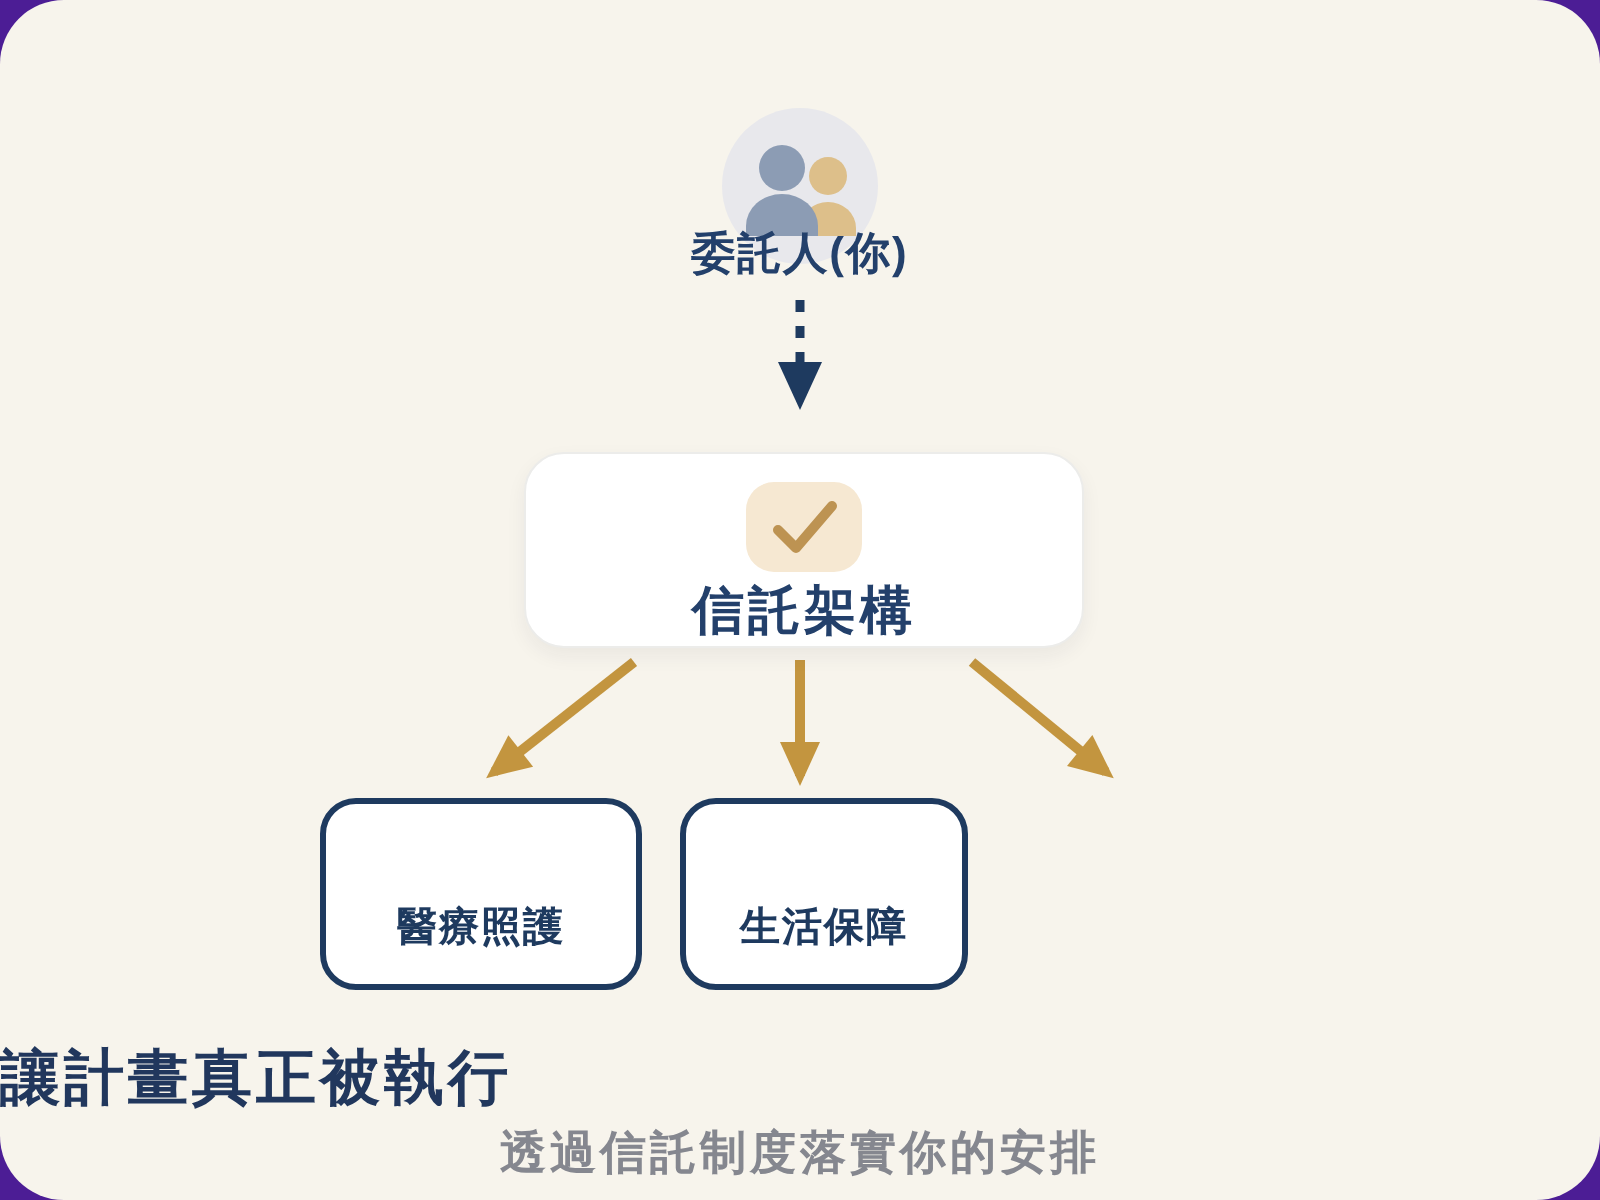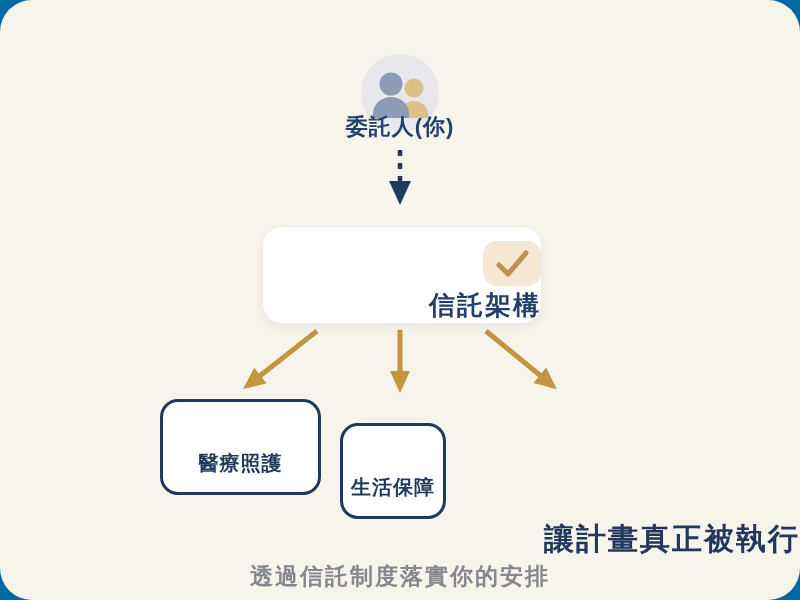--- a/index.html
+++ b/index.html
@@ -5,21 +5,21 @@
   html, body {
     margin: 0;
     padding: 0;
     background: #0a0c10;
     font-family: "Liberation Sans", "DejaVu Sans", sans-serif;
   }
   .stage {
     position: relative;
     width: 800px;
     height: 600px;
-    background: #0369a1;
+    background: #4c1d95;
   }
   .card {
     position: absolute;
     left: 0; top: 0;
     width: 800px;
     height: 600px;
     background: #f7f4ec;
     border-radius: 32px;
     overflow: hidden;
   }
@@ -50,21 +50,21 @@
   
   .trust-box {
     left: 262px; top: 226px;
     width: 278px; height: 96px;
     background: #ffffff;
     border: 1px solid #ececea;
     border-radius: 20px;
     box-shadow: 0 4px 10px rgba(30, 40, 60, 0.06);
     display: flex;
     flex-direction: column;
-    align-items: flex-end;
+    align-items: center;
     justify-content: flex-start;
   }
   .check-chip {
     margin-top: 14px;
     width: 58px; height: 50px;
     background: #f6e8d2;
     border-radius: 14px;
     display: flex;
     align-items: center;
     justify-content: center;
@@ -90,28 +90,28 @@
     justify-content: center;
   }
   .branch-box .branch-label {
     color: #1e3a5f;
     font-size: 20px;
     font-weight: 700;
     letter-spacing: 1px;
     padding-bottom: 15px;
   }
   .branch-1 { left: 160px; width: 161px; }
-  .branch-2 { left: 340px; width: 106px; margin-top: 24px; }
+  .branch-2 { left: 340px; width: 144px; }
   .branch-3 { left: 480px; width: 160px; }
 
   
   .footer-title {
     left: 0; top: 519px;
     width: 800px;
-    text-align: right;
+    text-align: left;
     color: #21375d;
     font-size: 30px;
     font-weight: 700;
     letter-spacing: 2px;
   }
   .footer-subtitle {
     left: 0; top: 561px;
     width: 800px;
     text-align: center;
     color: #85878f;

